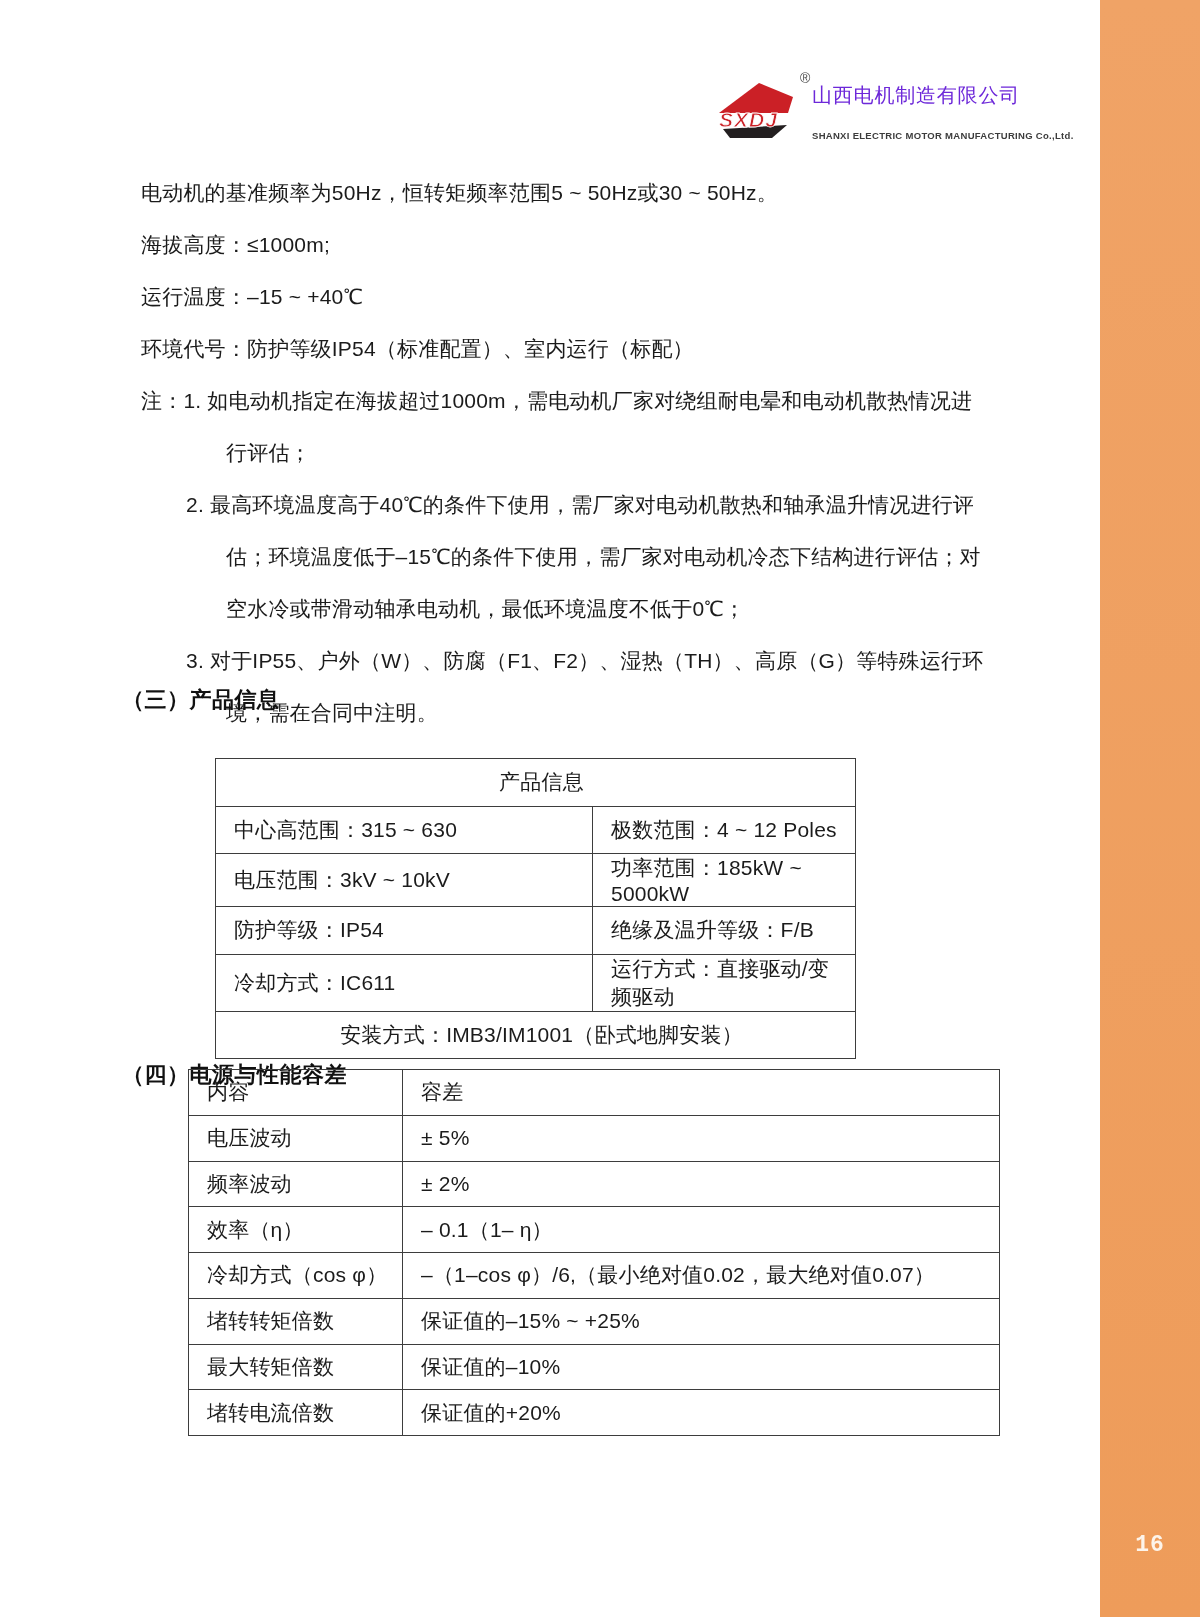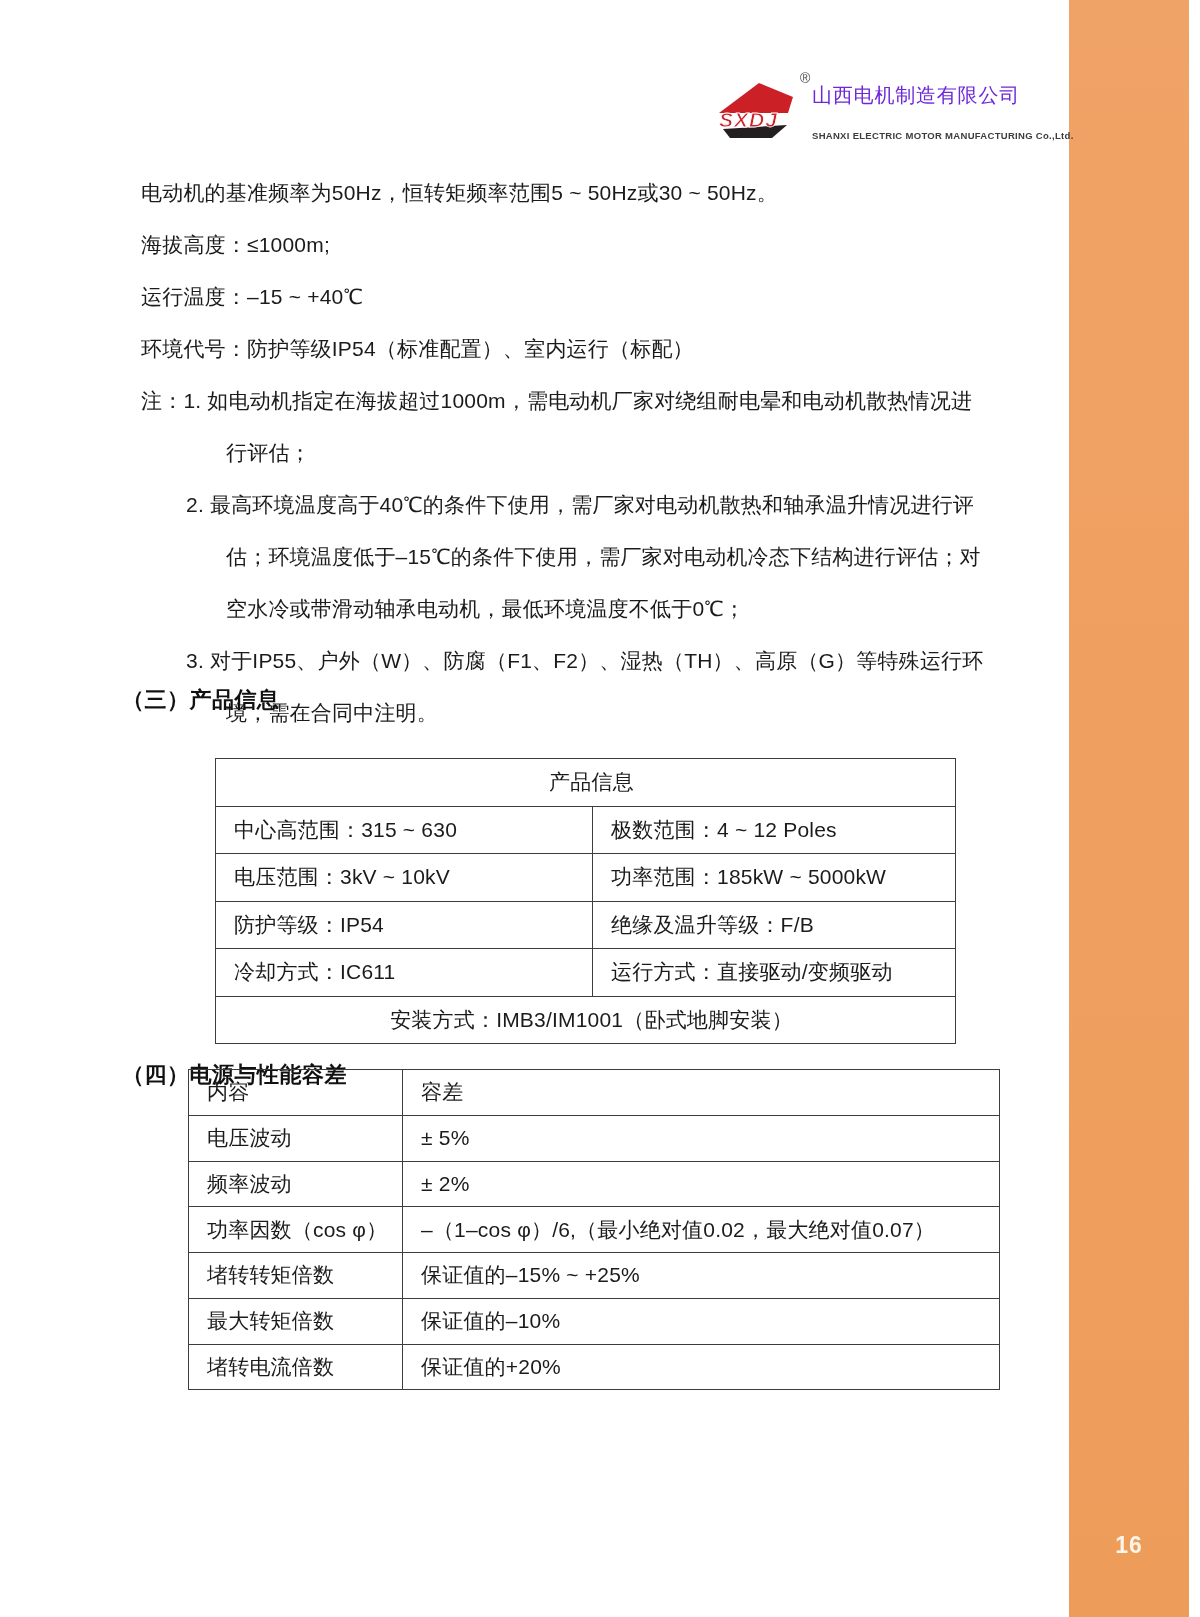--- a/index.html
+++ b/index.html
@@ -3,22 +3,23 @@
 <meta charset="utf-8">
 <style>
   html,body{margin:0;padding:0;background:#e8e8e8;}
   .page{
     position:relative;width:1200px;height:1617px;background:#ffffff;
     font-family:"Liberation Sans",sans-serif;color:#1b1b1b;overflow:hidden;
     margin:0 auto;
   }
   
   .sidebar{
-    position:absolute;right:11px;top:0;width:120px;height:1617px;
+    position:absolute;right:0;top:0;width:100px;height:1617px;
     background:linear-gradient(180deg,#f0a366 0%,#ee9c5a 100%);
+    font-family:Liberation Mono, monospace;
   }
   .page-num{
     position:absolute;top:1532px;left:0;width:100%;text-align:center;
     color:#fdf4ea;font-size:23px;font-weight:bold;letter-spacing:1px;
   }
   
   .logo{position:absolute;left:705px;top:68px;width:330px;height:76px;}
   .logo-mark{position:absolute;left:10px;top:12px;width:80px;height:58px;}
   .reg{position:absolute;left:95px;top:2px;font-size:14px;color:#4a4a4a;}
   .co-names{position:absolute;left:107px;top:14px;white-space:nowrap;}
@@ -30,21 +31,21 @@
   .ind1{padding-left:45px;}
   .ind2{padding-left:85px;}
   
   .h3{position:absolute;margin:0;font-size:22px;font-weight:bold;color:#111;letter-spacing:0.5px;text-align:right;}
   .hd3{left:122px;top:685px;}
   .hd4{left:122px;top:1060px;}
   
   table.t{position:absolute;border-collapse:collapse;table-layout:fixed;font-size:21px;color:#1b1b1b;}
   table.t td{border:1.6px solid #3d3d3d;padding:0 6px 0 18px;vertical-align:middle;letter-spacing:0.2px;overflow:hidden;}
   td.center{text-align:center;padding-left:6px;}
-  .t1{left:215px;top:758px;width:741px;}
+  .t1{left:215px;top:758px;width:641px;}
   .t1 tr{height:47.5px;}
   .t2{left:188px;top:1069px;width:812px;}
   .t2 tr{height:45.75px;}
 </style>
 </head>
 <body>
 
 <div class="page">
 
   <div class="sidebar">
@@ -126,21 +127,25 @@
       </tr>
       <tr>
         <td>电压波动</td>
         <td>± 5%</td>
       </tr>
       <tr>
         <td>频率波动</td>
         <td>± 2%</td>
       </tr>
       <tr>
-        <td>功率因数（cos φ）</td>
+        <td>效率（η）</td>
+        <td>– 0.1（1– η）</td>
+      </tr>
+      <tr>
+        <td>冷却方式（cos φ）</td>
         <td>–（1–cos φ）/6,（最小绝对值0.02，最大绝对值0.07）</td>
       </tr>
       <tr>
         <td>堵转转矩倍数</td>
         <td>保证值的–15% ~ +25%</td>
       </tr>
       <tr>
         <td>最大转矩倍数</td>
         <td>保证值的–10%</td>
       </tr>

